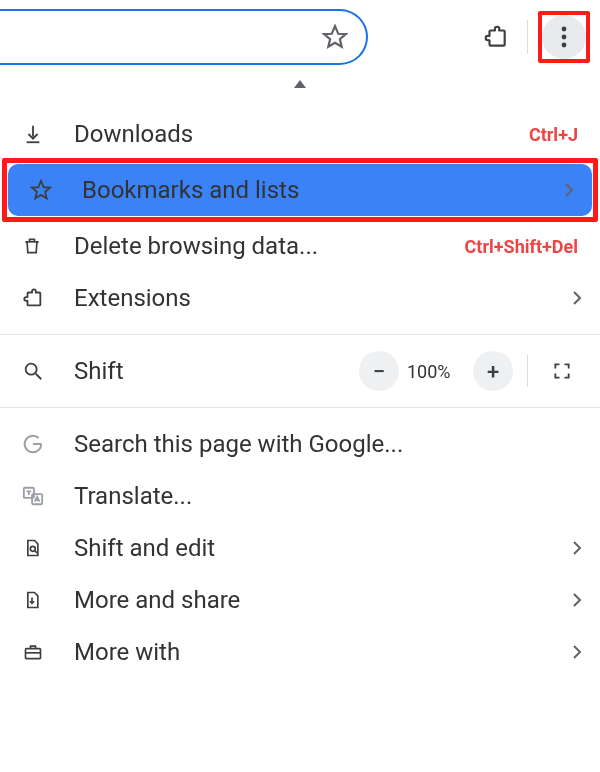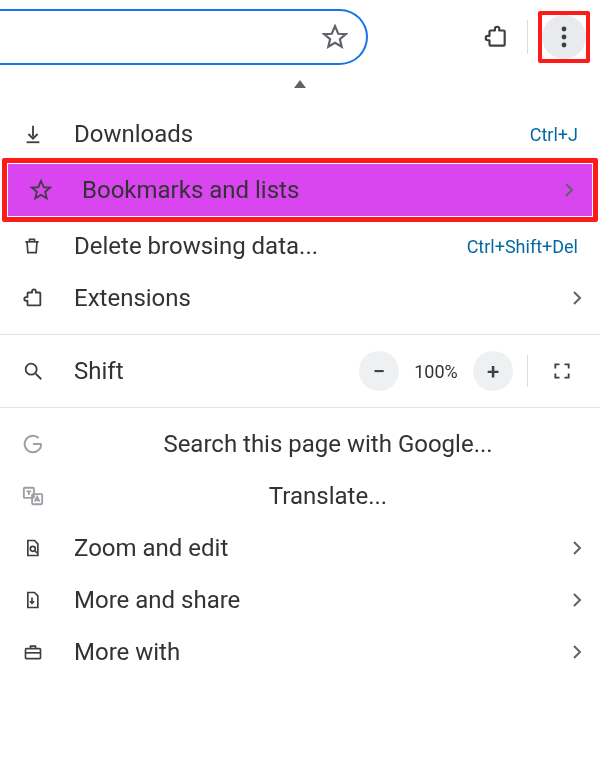--- a/index.html
+++ b/index.html
@@ -73,51 +73,52 @@
     display: flex;
     align-items: center;
     height: 52px;
     padding: 0 18px 0 22px;
   }
   .menu-item .icon-slot {
     width: 52px;
     display: flex; align-items: center; justify-content: flex-start;
     color: #3c4043;
   }
-  .disabled .icon-slot, .disabled .label { color: #9aa0a6; text-align: center; }
+  .disabled .icon-slot, .disabled .label { color: #9aa0a6; }
   .menu-item .label {
     flex: 1 1 auto;
     font-size: 24px;
     color: #333;
   }
   .menu-item .shortcut {
-    color: #0369a1;
+    color: #ef4444;
     font-size: 18px;
     margin-right: 4px;
     white-space: nowrap;
+    font-weight: bold;
   }
   .menu-item .chev {
     width: 20px;
     display: flex; align-items: center; justify-content: flex-end;
     color: #5f6368;
   }
   .sep {
     height: 1px;
     background: #e3e3e3;
     margin: 10px 0;
   }
 
   
   .hl-wrap {
     position: relative;
     margin: 4px 8px;
   }
   .hl-wrap .menu-item {
-    background: #d946ef;
-    border-radius: 0;
+    background: #3b82f6;
+    border-radius: 10px;
     justify-content: center;
   }
   .hl-frame {
     position: absolute;
     inset: -6px;
     border: 5px solid #ff1a1a;
     border-radius: 2px;
     pointer-events: none;
   }
 
@@ -127,21 +128,21 @@
     gap: 8px;
   }
   .round-btn {
     width: 40px; height: 40px;
     border-radius: 50%;
     background: #eef0f2;
     display: flex; align-items: center; justify-content: center;
     color: #3c4043; font-size: 22px; font-weight: 500;
   }
   .zoom-level {
-    width: 58px; text-align: center;
+    width: 58px; 
     font-size: 18px; color: #333;
   }
   .zoom-sep {
     width: 1px; height: 32px; background: #dcdcdc;
     margin: 0 6px;
   }
   .fs-btn {
     width: 40px; height: 40px;
     display: flex; align-items: center; justify-content: center;
     color: #3c4043;
@@ -293,21 +294,21 @@
   </div>
 
   <div class="menu-item">
     <span class="icon-slot">
       <svg width="20" height="22" viewBox="0 0 24 24" fill="none" stroke="currentColor" stroke-width="2">
           <path d="M7 3h8l4 4v14H7z"></path>
           <circle cx="13" cy="13" r="3"></circle>
           <line x1="15.5" y1="15.5" x2="18" y2="18"></line>
         </svg>
     </span>
-    <span class="label">Zoom and edit</span>
+    <span class="label">Shift and edit</span>
     <span class="chev">
       <svg width="10" height="16" viewBox="0 0 10 16" fill="none" stroke="currentColor" stroke-width="2">
           <polyline points="2,2 8,8 2,14"></polyline>
         </svg>
     </span>
   </div>
 
   <div class="menu-item">
     <span class="icon-slot">
       <svg width="20" height="22" viewBox="0 0 24 24" fill="none" stroke="currentColor" stroke-width="2">

